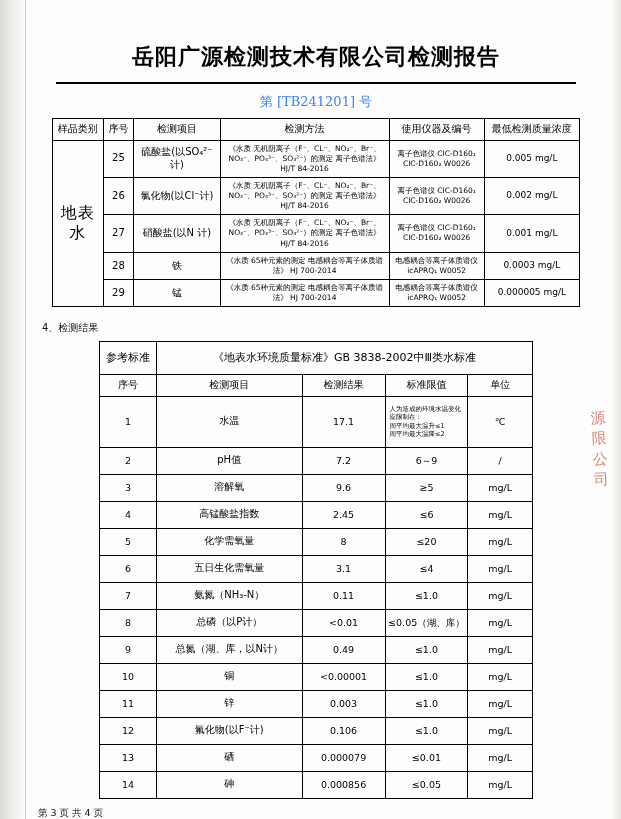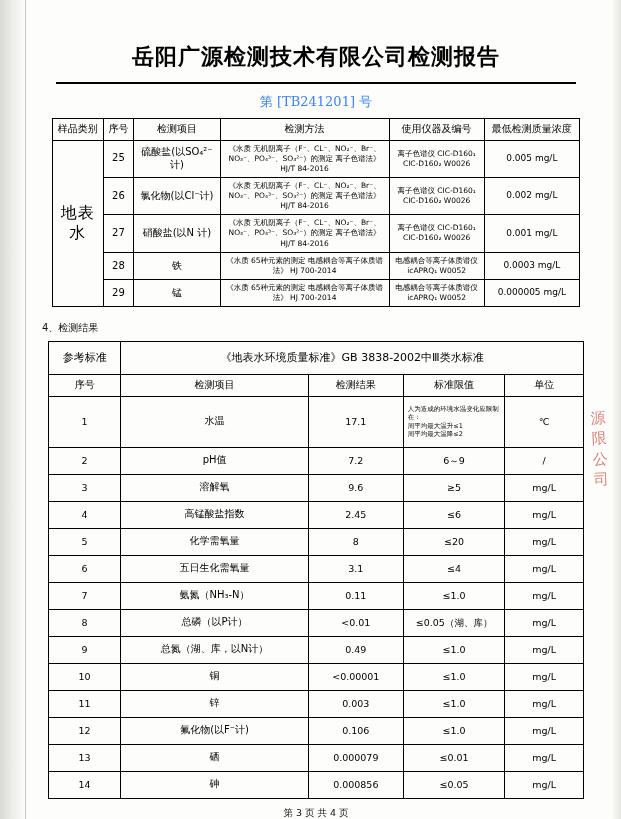--- a/index.html
+++ b/index.html
@@ -109,42 +109,41 @@
   .tbl-top td.instr { font-size: 7.5px; line-height: 1.35; }
   .tbl-top td.limit { font-size: 9px; }
 
   .section-label {
     font-size: 10px;
     margin: 14px 0 6px 4px;
     font-family: "DejaVu Sans", "Liberation Sans", sans-serif;
   }
 
   
-  .tbl-res { width: 536px; margin: 0 auto; }
+  .tbl-res { width: 434px; margin: 0 auto; }
   .tbl-res td.std-head {
     font-size: 11px;
     padding: 5px 2px;
   }
   .tbl-res th {
     font-weight: normal;
     font-size: 10px;
     padding: 4px 2px;
   }
   .tbl-res td { font-size: 9.5px; height: 22px; }
   .tbl-res td.item-c { font-size: 10px; }
   .tbl-res td.limit-temp {
     font-size: 6.5px;
     text-align: left;
     padding: 2px 4px;
     line-height: 1.3;
   }
   .tbl-res tr.row-temp td { height: 46px; }
 
   .footer {
-    text-align: center;
     font-size: 9.5px;
     margin-top: 8px;
     font-family: "DejaVu Sans", "Liberation Sans", sans-serif;
   }
 
   
   .stamp {
     position: absolute;
     right: 6px;
     top: 408px;

